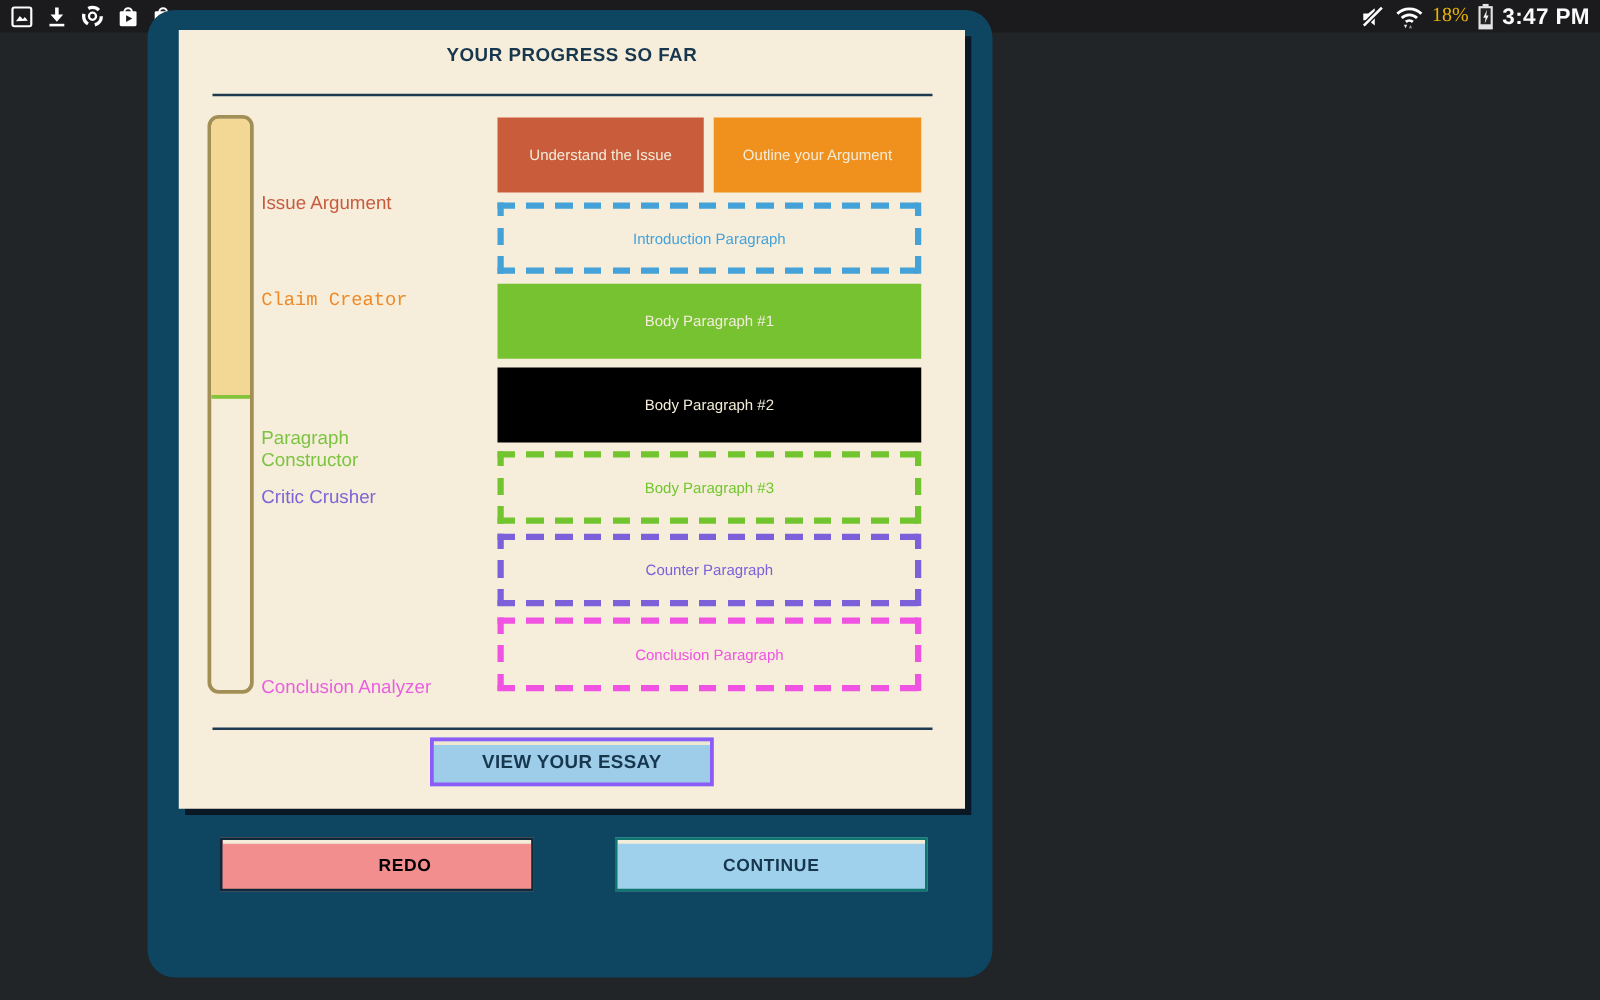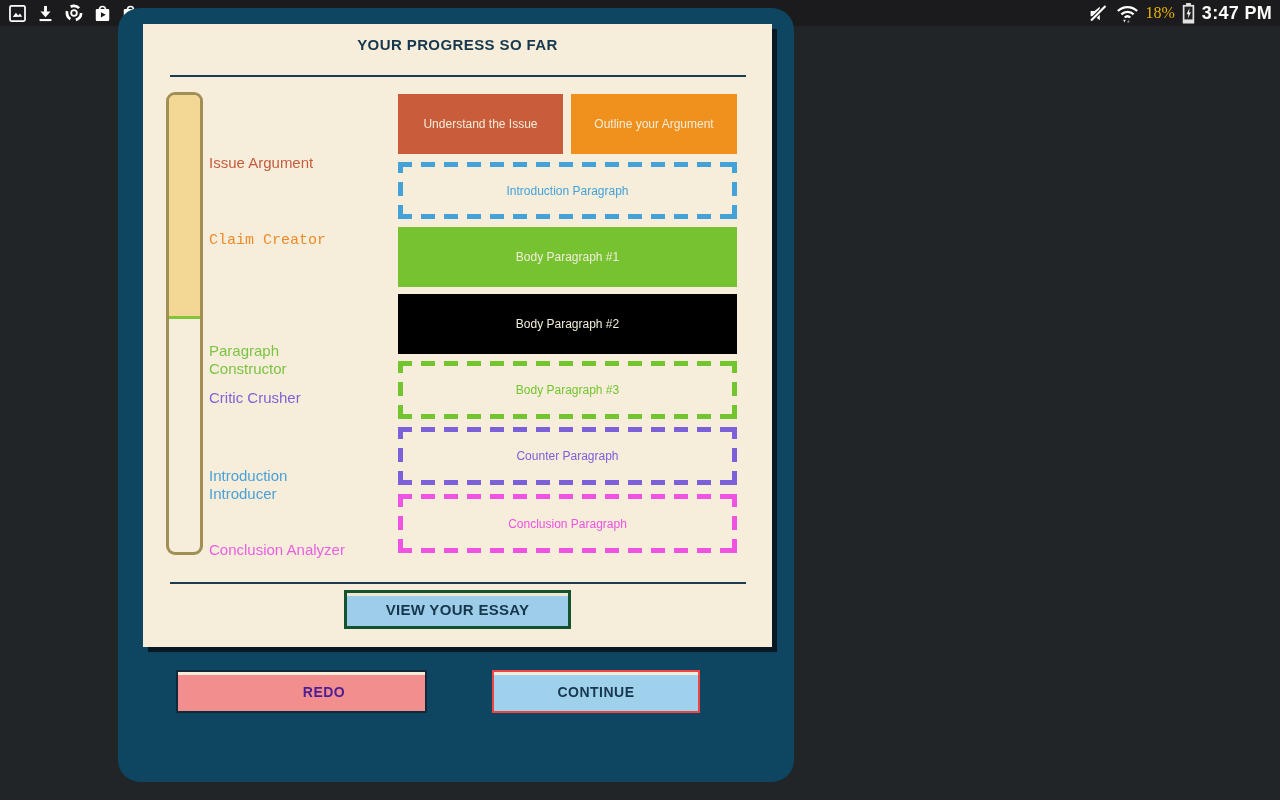--- a/index.html
+++ b/index.html
@@ -88,31 +88,31 @@
   .d-purple  { --dc:#7b60da; color:#7b60da; }
   .d-magenta { --dc:#f052e2; color:#f052e2; }
 
   
   .btn {
     position:absolute; display:flex; align-items:center; justify-content:center;
     font-weight:bold; cursor:pointer;
   }
   .view-btn {
     left:201px; top:566px; width:227px; height:39px;
-    background:#9ecdea; border:3px solid #14532d; color:#16374e; font-size:15px;
+    background:#9ecdea; border:3px solid #8b5cf6; color:#16374e; font-size:15px;
     box-shadow:inset 0 3px 0 #eee7d4; letter-spacing:0.3px;
   }
   .redo-btn {
     left:58px; top:662px; width:251px; height:43px;
-    background:#f28e8d; border:2px solid #10293a; color:#4c1d95; font-size:14px;
+    background:#f28e8d; border:2px solid #10293a; color:#000000; font-size:14px;
     box-shadow:inset 0 3px 0 #f3ecd9; letter-spacing:0.5px;padding-left:45px;
   }
   .continue-btn {
-    left:374px; top:662px; width:208px; height:43px;
-    background:#9fd0ec; border:2px solid #ef4444; color:#16374e; font-size:14px;
+    left:374px; top:662px; width:250px; height:43px;
+    background:#9fd0ec; border:2px solid #0f766e; color:#16374e; font-size:14px;
     box-shadow:inset 0 3px 0 #f3ecd9; letter-spacing:0.5px;
   }
 </style>
 </head>
 <body>
 
 <div class="screen">
 
   <div class="statusbar">
     <div class="sb-left">
@@ -186,21 +186,20 @@
       <div class="rule rule-top"></div>
 
       <div class="track">
         <div class="track-fill"></div>
       </div>
 
       <div class="stage-label sl-0 c-red">Issue Argument</div>
       <div class="stage-label sl-1 c-orange">Claim Creator</div>
       <div class="stage-label sl-2 c-green">Paragraph Constructor</div>
       <div class="stage-label sl-3 c-purple">Critic Crusher</div>
-      <div class="stage-label sl-4 c-blue">Introduction Introducer</div>
       <div class="stage-label sl-5 c-magenta">Conclusion Analyzer</div>
 
       <div class="steps">
         <div class="step solid st-0">Understand the Issue</div>
         <div class="step solid st-1">Outline your Argument</div>
         <div class="step dashed d-blue st-2">Introduction Paragraph</div>
         <div class="step solid st-3">Body Paragraph #1</div>
         <div class="step solid st-4">Body Paragraph #2</div>
         <div class="step dashed d-green st-5">Body Paragraph #3</div>
         <div class="step dashed d-purple st-6">Counter Paragraph</div>

